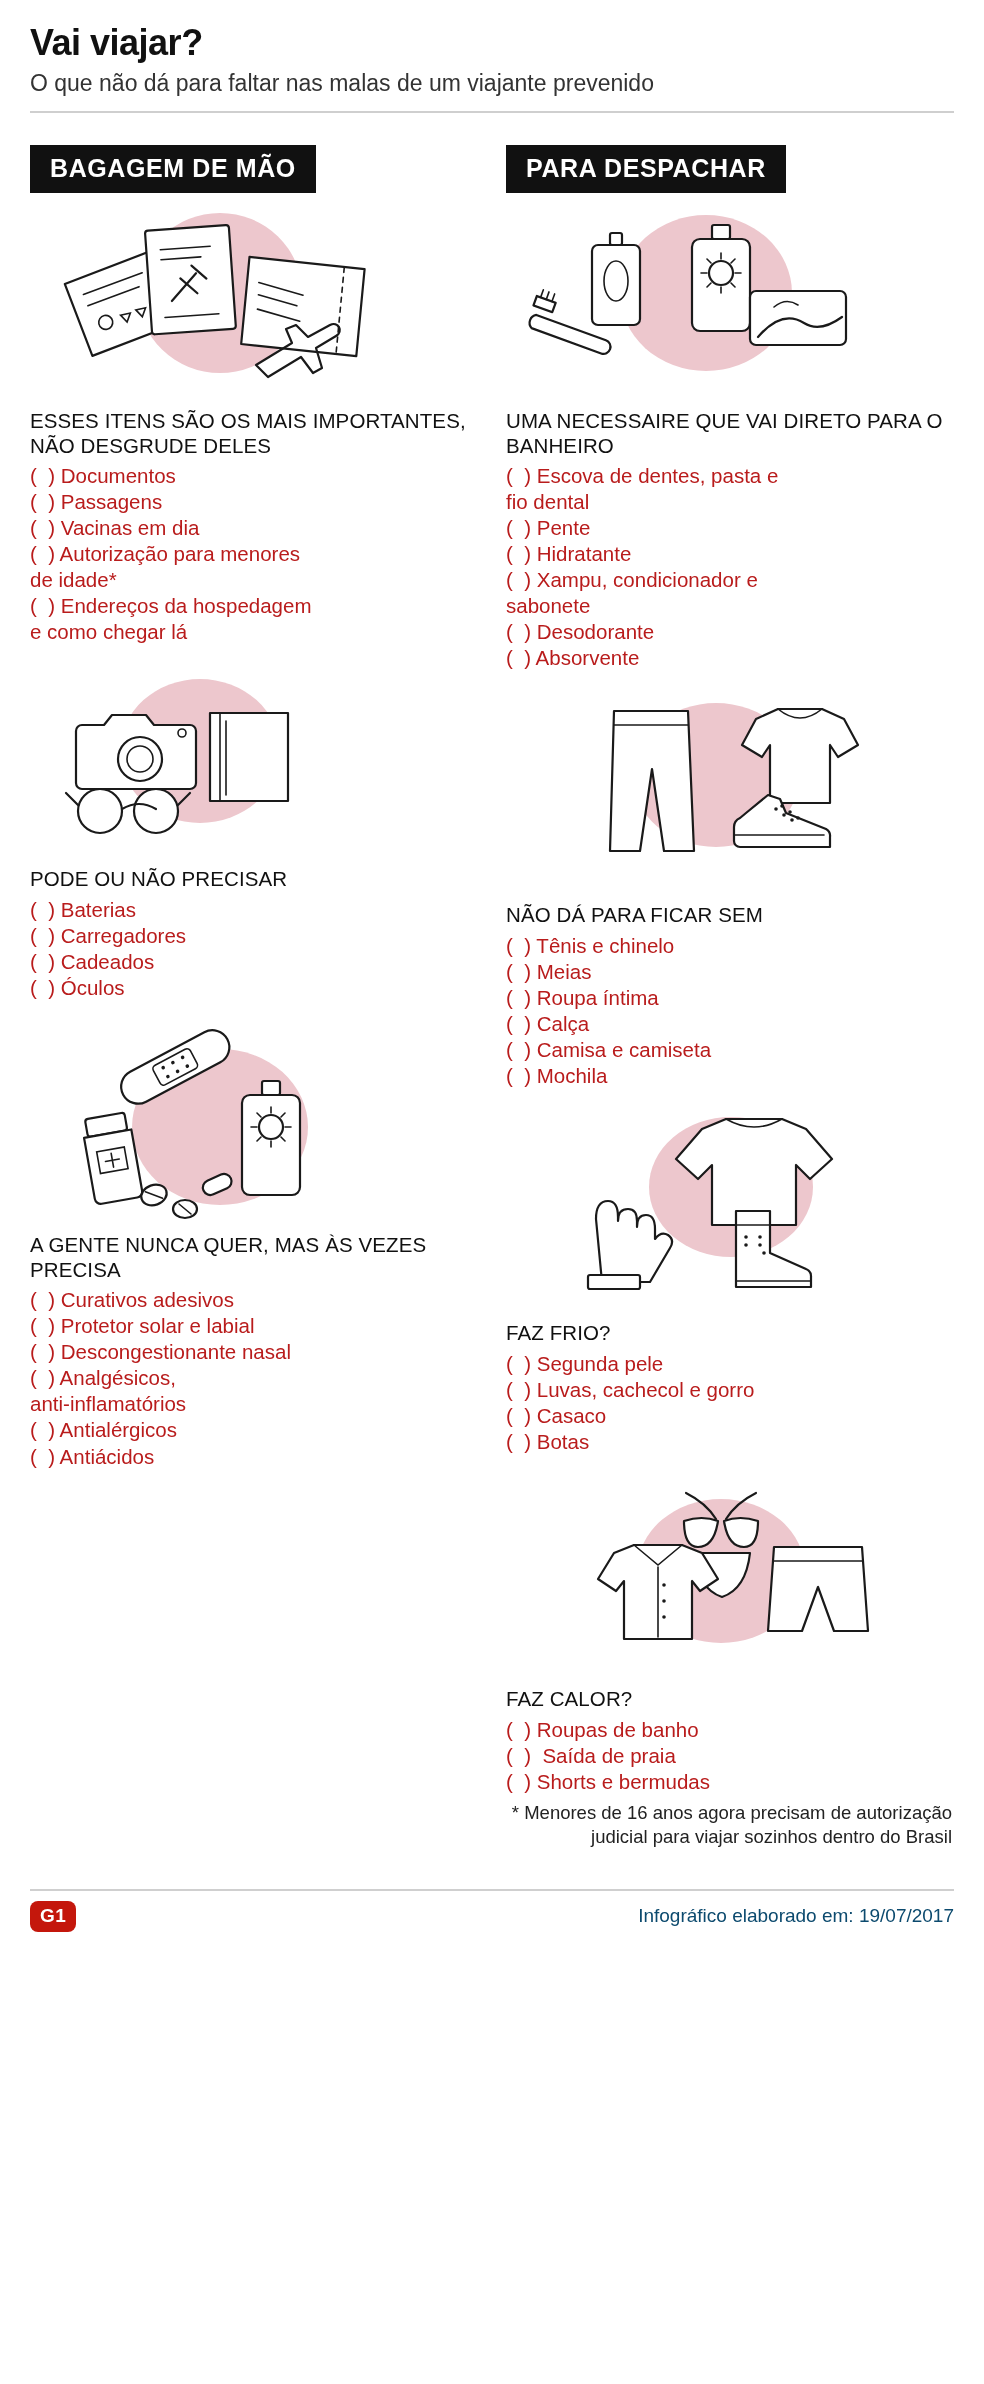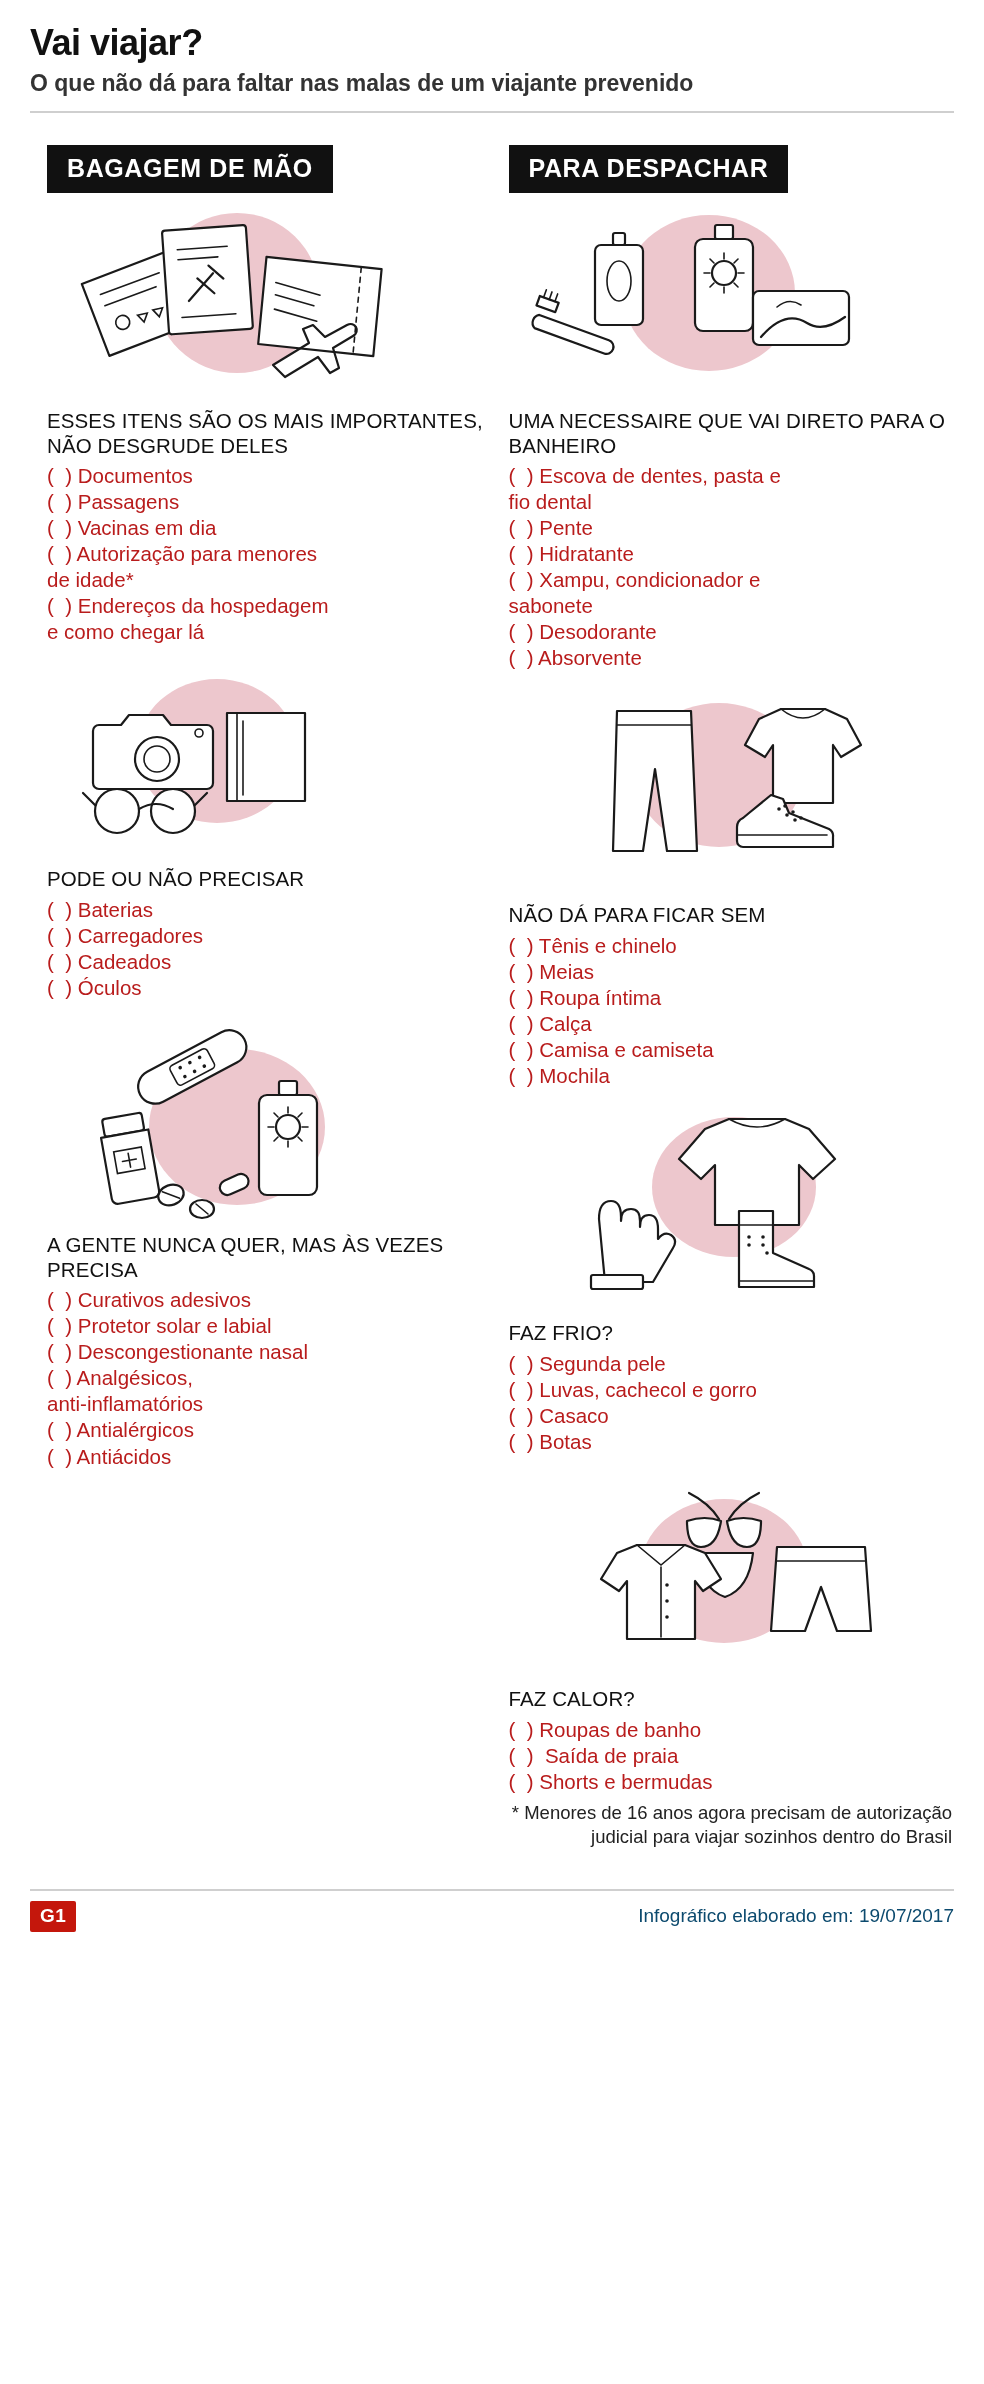--- a/index.html
+++ b/index.html
@@ -21,26 +21,26 @@
     font-size: 36px;
     font-weight: bold;
     margin: 0 0 6px 0;
     letter-spacing: -0.5px;
     color: #111;
   }
   .header .sub {
     font-size: 23px;
     color: #333;
     margin: 0;
-    font-weight: bold;
+    font-weight: normal;
   }
   .rule { height: 2px; background: #cfcfcf; margin-top: 14px; }
 
   
-  .columns { display: flex; gap: 16px; margin-top: 22px; margin-left: 17px; }
+  .columns { display: flex; gap: 28px; margin-top: 22px; }
   .col { width: 448px; position: relative; }
 
   .col-title {
     background: #111;
     color: #fff;
     font-size: 25px;
     font-weight: bold;
     letter-spacing: 0.6px;
     padding: 9px 20px 10px 20px;
     display: inline-block;
@@ -89,21 +89,21 @@
     align-items: center;
     justify-content: space-between;
   }
   .g1 {
     background: #c4170c;
     color: #fff;
     font-weight: bold;
     font-size: 19px;
     padding: 4px 10px 5px 10px;
     letter-spacing: 0.5px;
-    border-radius: 2px;
+    border-radius: 8px;
   }
   .credit { font-size: 19px; color: #0c4a6e; }
 
   
   .blob { fill: #edc7cd; }
   .ln { fill: none; stroke: #1a1a1a; stroke-width: 2.2; stroke-linejoin: round; stroke-linecap: round; }
   .ln-thin { fill: none; stroke: #1a1a1a; stroke-width: 1.6; stroke-linecap: round; }
   .wht { fill: #ffffff; stroke: #1a1a1a; stroke-width: 2.2; stroke-linejoin: round; }
 </style>
 </head>

